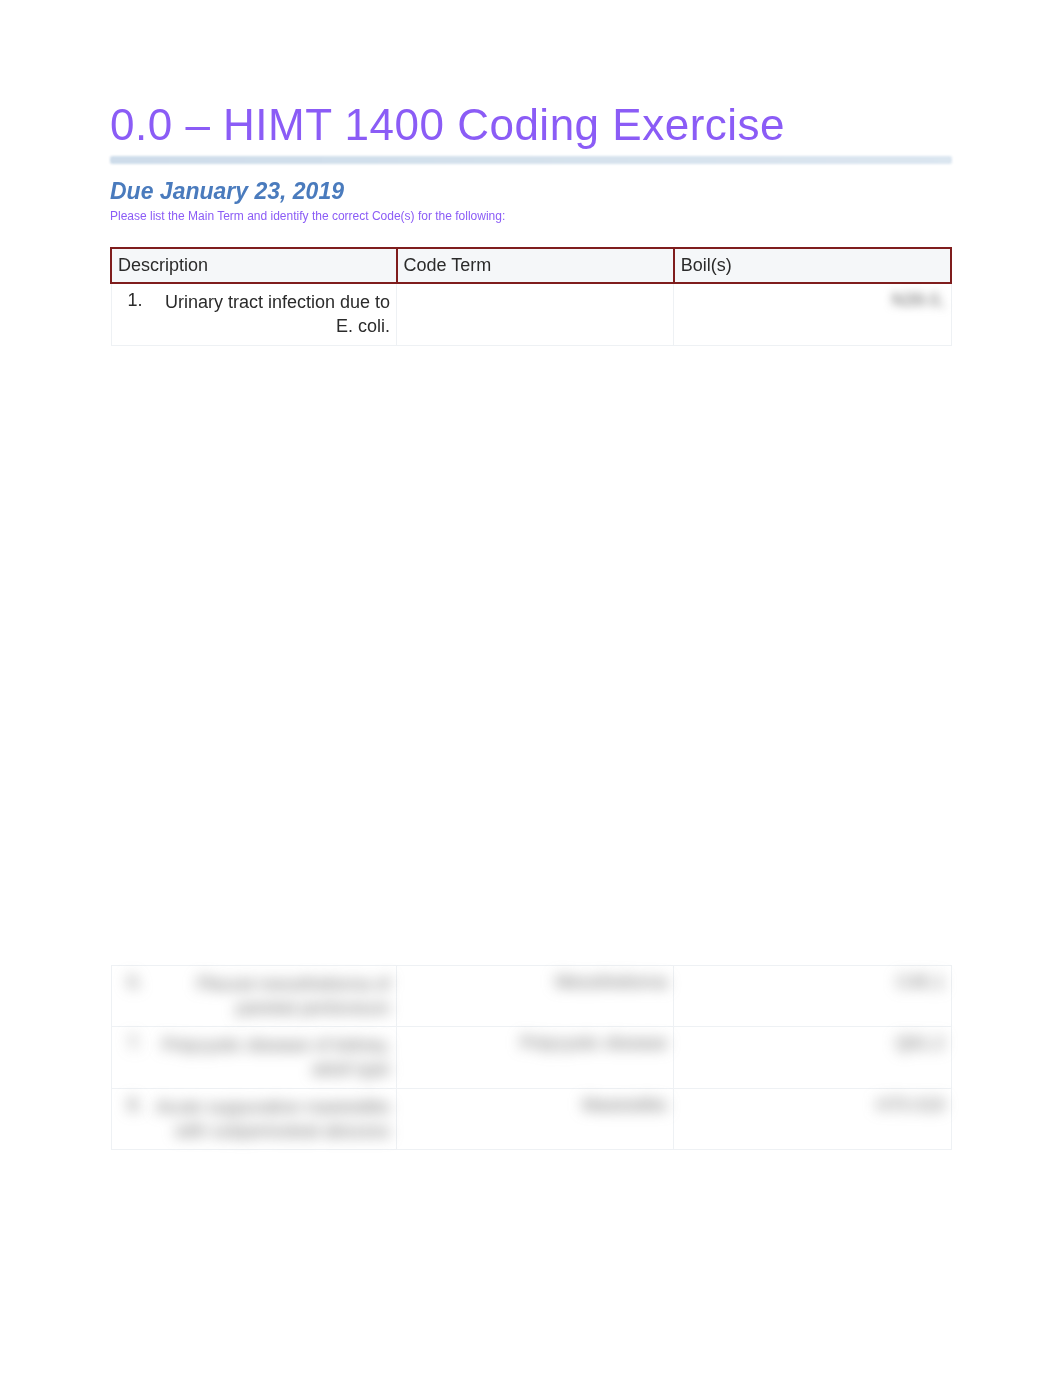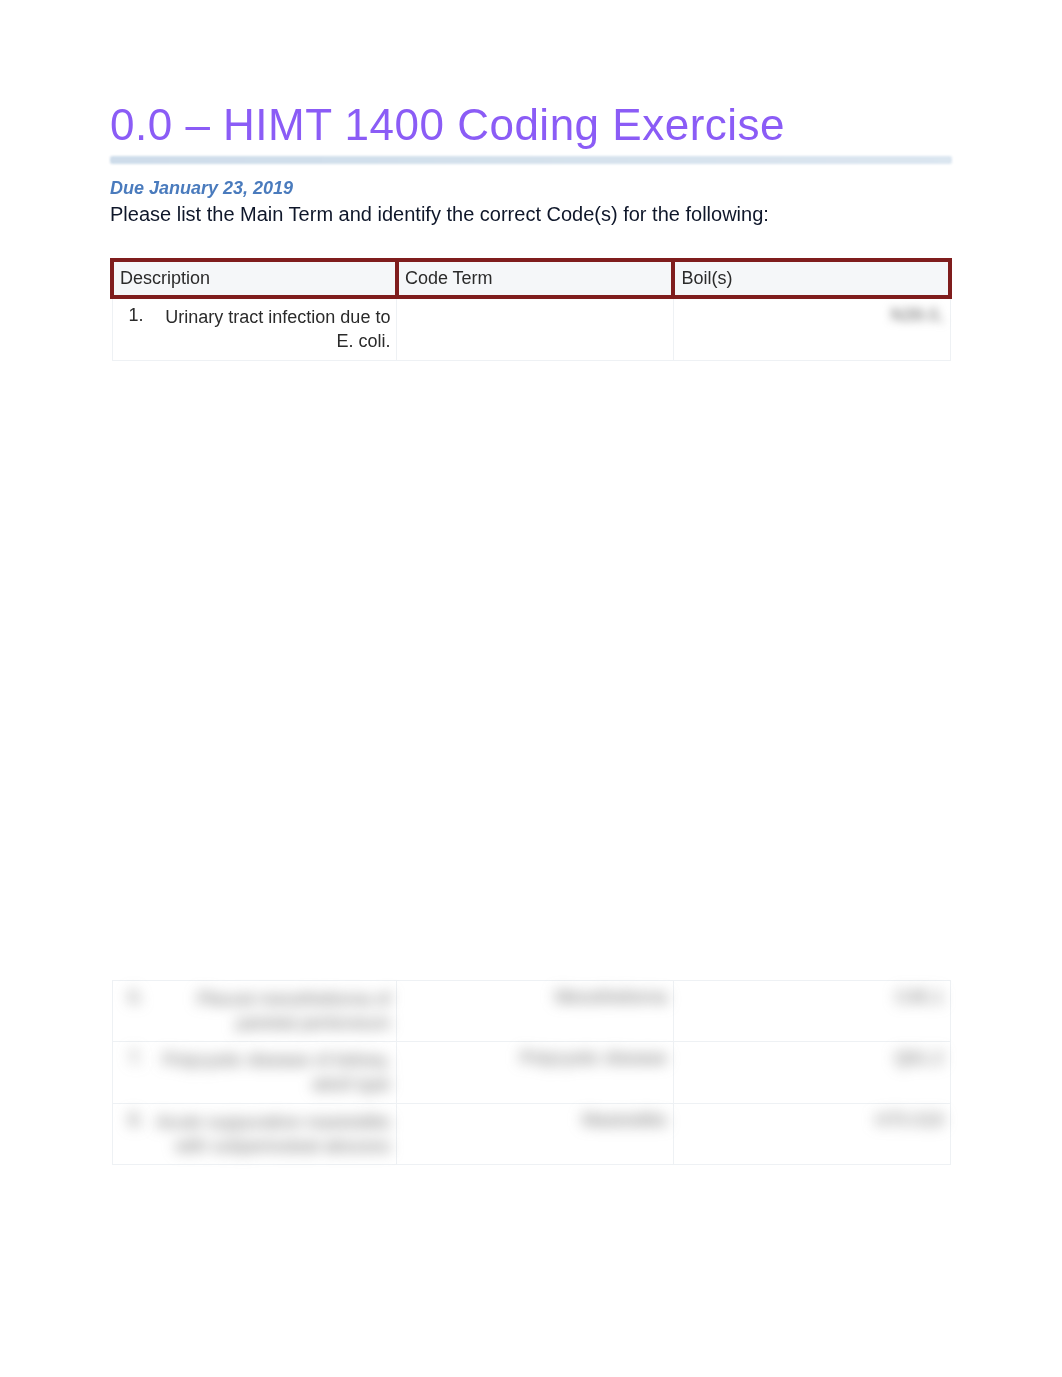--- a/index.html
+++ b/index.html
@@ -26,44 +26,44 @@
     background: linear-gradient(to right, #c9d9e8, #d8e4ef);
     border-radius: 2px;
     margin-bottom: 14px;
     filter: blur(1px);
     opacity: 0.9;
   }
   .due {
     color: #4a7bbd;
     font-style: italic;
     font-weight: 700;
-    font-size: 18px;
+    font-size: 23px;
     margin-bottom: 4px;
   }
   .instructions {
-    color: #0f172a;
-    font-size: 20px;
-    margin-bottom: 32px;
+    color: #8b5cf6;
+    font-size: 12px;
+    margin-bottom: 24px;
   }
   table.exercise {
     width: 100%;
     border-collapse: collapse;
     table-layout: fixed;
   }
   table.exercise col.c-desc { width: 34%; }
   table.exercise col.c-main { width: 33%; }
   table.exercise col.c-code { width: 33%; }
   table.exercise th {
     text-align: left;
     font-weight: 400;
     font-size: 18px;
     color: #2b2b2b;
     background: #f5f7f9;
     padding: 6px 6px;
-    border: 4px solid #7f1d1d;
+    border: 2px solid #7f1d1d;
   }
   table.exercise td {
     vertical-align: top;
     font-size: 18px;
     color: #2b2b2b;
     padding: 6px 6px;
     border: 1px solid #eef1f4;
     background: #fff;
     text-align: right;
   }

